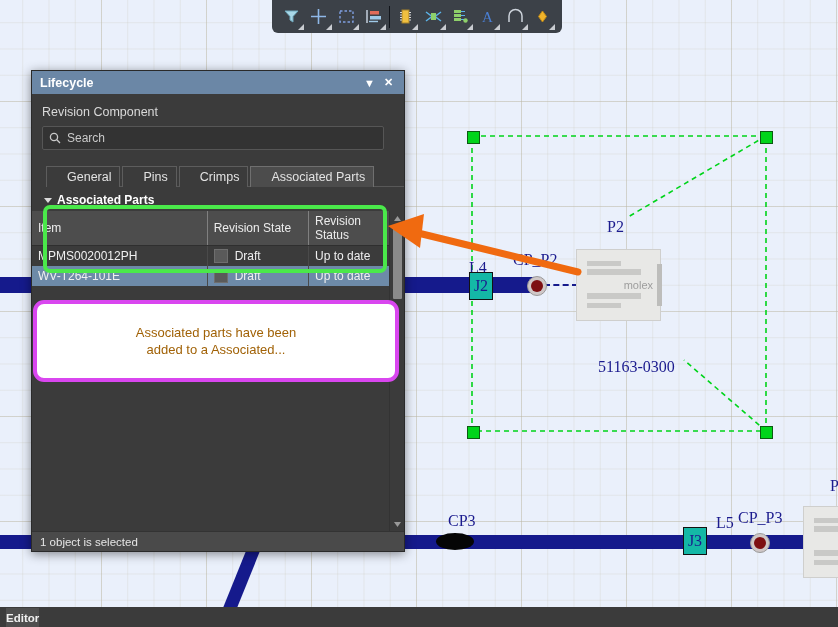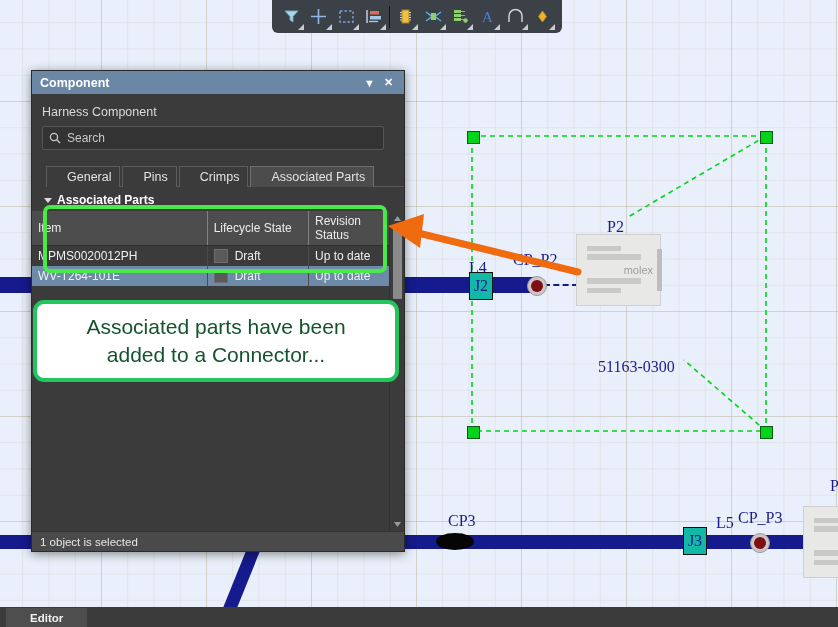--- a/index.html
+++ b/index.html
@@ -111,23 +111,23 @@
   #vscroll .arrow{height:14px;display:flex;align-items:center;justify-content:center;flex:none;}
   #vscroll .track{flex:1;width:9px;background:#3b3b3b;padding-top:2px;}
   #vscroll .thumb{width:9px;height:72px;background:#8a8a8a;border-radius:1px;}
   #status{
     height:19px;background:#4a4a4a;border-top:1px solid #333;color:#e6e6e6;
     font-size:11.5px;display:flex;align-items:center;padding-left:8px;flex:none;
   }
   
   #callout{
     position:absolute;left:33px;top:300px;width:366px;height:82px;
-    background:#ffffff;border:4px solid #22c55e;border-radius:11px;
+    background:#ffffff;border:4px solid #d946ef;border-radius:11px;
     display:flex;align-items:center;justify-content:center;text-align:center;
-    color:#14532d;font-size:21px;line-height:1.32;z-index:60;
+    color:#a16207;font-size:13px;line-height:1.32;z-index:60;
     box-sizing:border-box;
   }
   
   .wire{position:absolute;background:#151a8c;z-index:6;}
   .seltext{
     position:absolute;color:#1b1b8e;font-family:"Liberation Serif", serif;
     font-size:16px;z-index:12;white-space:nowrap;
   }
   .labelbox{
     position:absolute;background:#14b8a6;border:1px solid #121212;
@@ -161,21 +161,21 @@
   .splice{
     position:absolute;background:#050505;border-radius:50%;z-index:16;
   }
   
   #bottombar{
     position:absolute;left:0;bottom:0;width:838px;height:20px;
     background:#3b3b3b;z-index:70;display:flex;align-items:stretch;
   }
   #bottombar .etab{
     background:#4e4e4e;color:#f0f0f0;font-size:11.5px;font-weight:bold;
-    display:flex;align-items:center;padding:0 24px;margin:1px 0 0 6px;
+    display:flex;align-items:center;padding:0 0;margin:1px 0 0 6px;
   }
 </style>
 </head>
 <body>
 
 <div id="canvas">
   <div id="grid"></div>
 
   <svg width="838" height="627" style="position:absolute;left:0;top:0;z-index:5;">
     <polyline points="472,136 766,136 766,431 472,431 472,136" fill="none" stroke="#00d41a" stroke-width="1.6" stroke-dasharray="5,4"></polyline>
@@ -184,21 +184,21 @@
   </svg>
   <div class="handle" style="left:467px;top:131px;"></div>
   <div class="handle" style="left:760px;top:131px;"></div>
   <div class="handle" style="left:467px;top:426px;"></div>
   <div class="handle" style="left:760px;top:426px;"></div>
 
   <div class="wire" style="left:0px;top:277px;width:470px;height:16px;"></div>
   <div class="wire" style="left:470px;top:277px;width:70px;height:16px;"></div>
   <div class="dashline" style="left:544px;top:284px;width:62px;"></div>
 
-  <div class="conn" style="left:576px;top:234px;width:83px;height:70px;">
+  <div class="conn" style="left:576px;top:249px;width:83px;height:70px;">
     <div class="bar" style="left:10px;top:11px;width:34px;height:5px;"></div>
     <div class="bar" style="left:10px;top:19px;width:54px;height:6px;"></div>
     <div class="bar" style="left:10px;top:43px;width:54px;height:6px;"></div>
     <div class="bar" style="left:10px;top:53px;width:34px;height:5px;"></div>
     <div class="bar" style="right:-2px;top:14px;width:5px;height:42px;background:#bdbdbb;"></div>
     <span class="molex">molex</span>
   </div>
 
   <div class="cpnode" style="left:527px;top:276px;">
     <div class="inner"></div>
@@ -312,26 +312,26 @@
     <svg width="17" height="17" viewBox="0 0 17 17">
         <path d="M8.5 3l4 5.5-4 5.5-4-5.5z" fill="#f0b32a" stroke="#c08a18" stroke-width="1"></path>
       </svg>
     <span class="corner"></span>
   </div>
 </div>
 
 <div id="panel">
 
   <div id="panel-title">
-    <span class="t">Component</span>
+    <span class="t">Lifecycle</span>
     <span class="ctl">▼</span>
     <span class="ctl">✕</span>
   </div>
 
-  <div id="panel-sub">Harness Component</div>
+  <div id="panel-sub">Revision Component</div>
 
   <div id="searchwrap">
     <div id="search">
       <svg width="12" height="12" viewBox="0 0 12 12">
         <circle cx="5" cy="5" r="3.6" fill="none" stroke="#c9c9c9" stroke-width="1.3"></circle>
         <path d="M7.8 7.8L11 11" stroke="#c9c9c9" stroke-width="1.3"></path>
       </svg>
       <span class="txt">Search</span>
     </div>
   </div>
@@ -347,21 +347,21 @@
     <span class="caret"></span>
     <span>Associated Parts</span>
   </div>
 
   <div id="body-area">
     <div id="content-col">
       <table id="ptable">
         <thead>
           <tr>
             <th style="width:50%;">Item</th>
-            <th style="width:28%;">Lifecycle State</th>
+            <th style="width:28%;">Revision State</th>
             <th style="width:22%;border-right:none;">Revision Status</th>
           </tr>
         </thead>
         <tbody>
           <tr class="row">
             <td>MPMS0020012PH</td>
             <td>
               <span class="statecell">
                 <span class="swatch"></span>
                 <span>Draft</span>
@@ -408,19 +408,19 @@
 </svg>
 
 <svg width="838" height="627" style="position:absolute;left:0;top:0;z-index:58;pointer-events:none;">
   <path d="M578 272 L418 233" stroke="#f06a10" stroke-width="7" fill="none" stroke-linecap="round"></path>
   <path d="M388 226 L424 214 L420 248 Z" fill="#f06a10"></path>
 </svg>
 
 <div id="callout">
   <div>
     <div>Associated parts have been</div>
-    <div>added to a Connector...</div>
+    <div>added to a Associated...</div>
   </div>
 </div>
 
 <div id="bottombar">
   <div class="etab">Editor</div>
 </div>
 
 </body></html>

